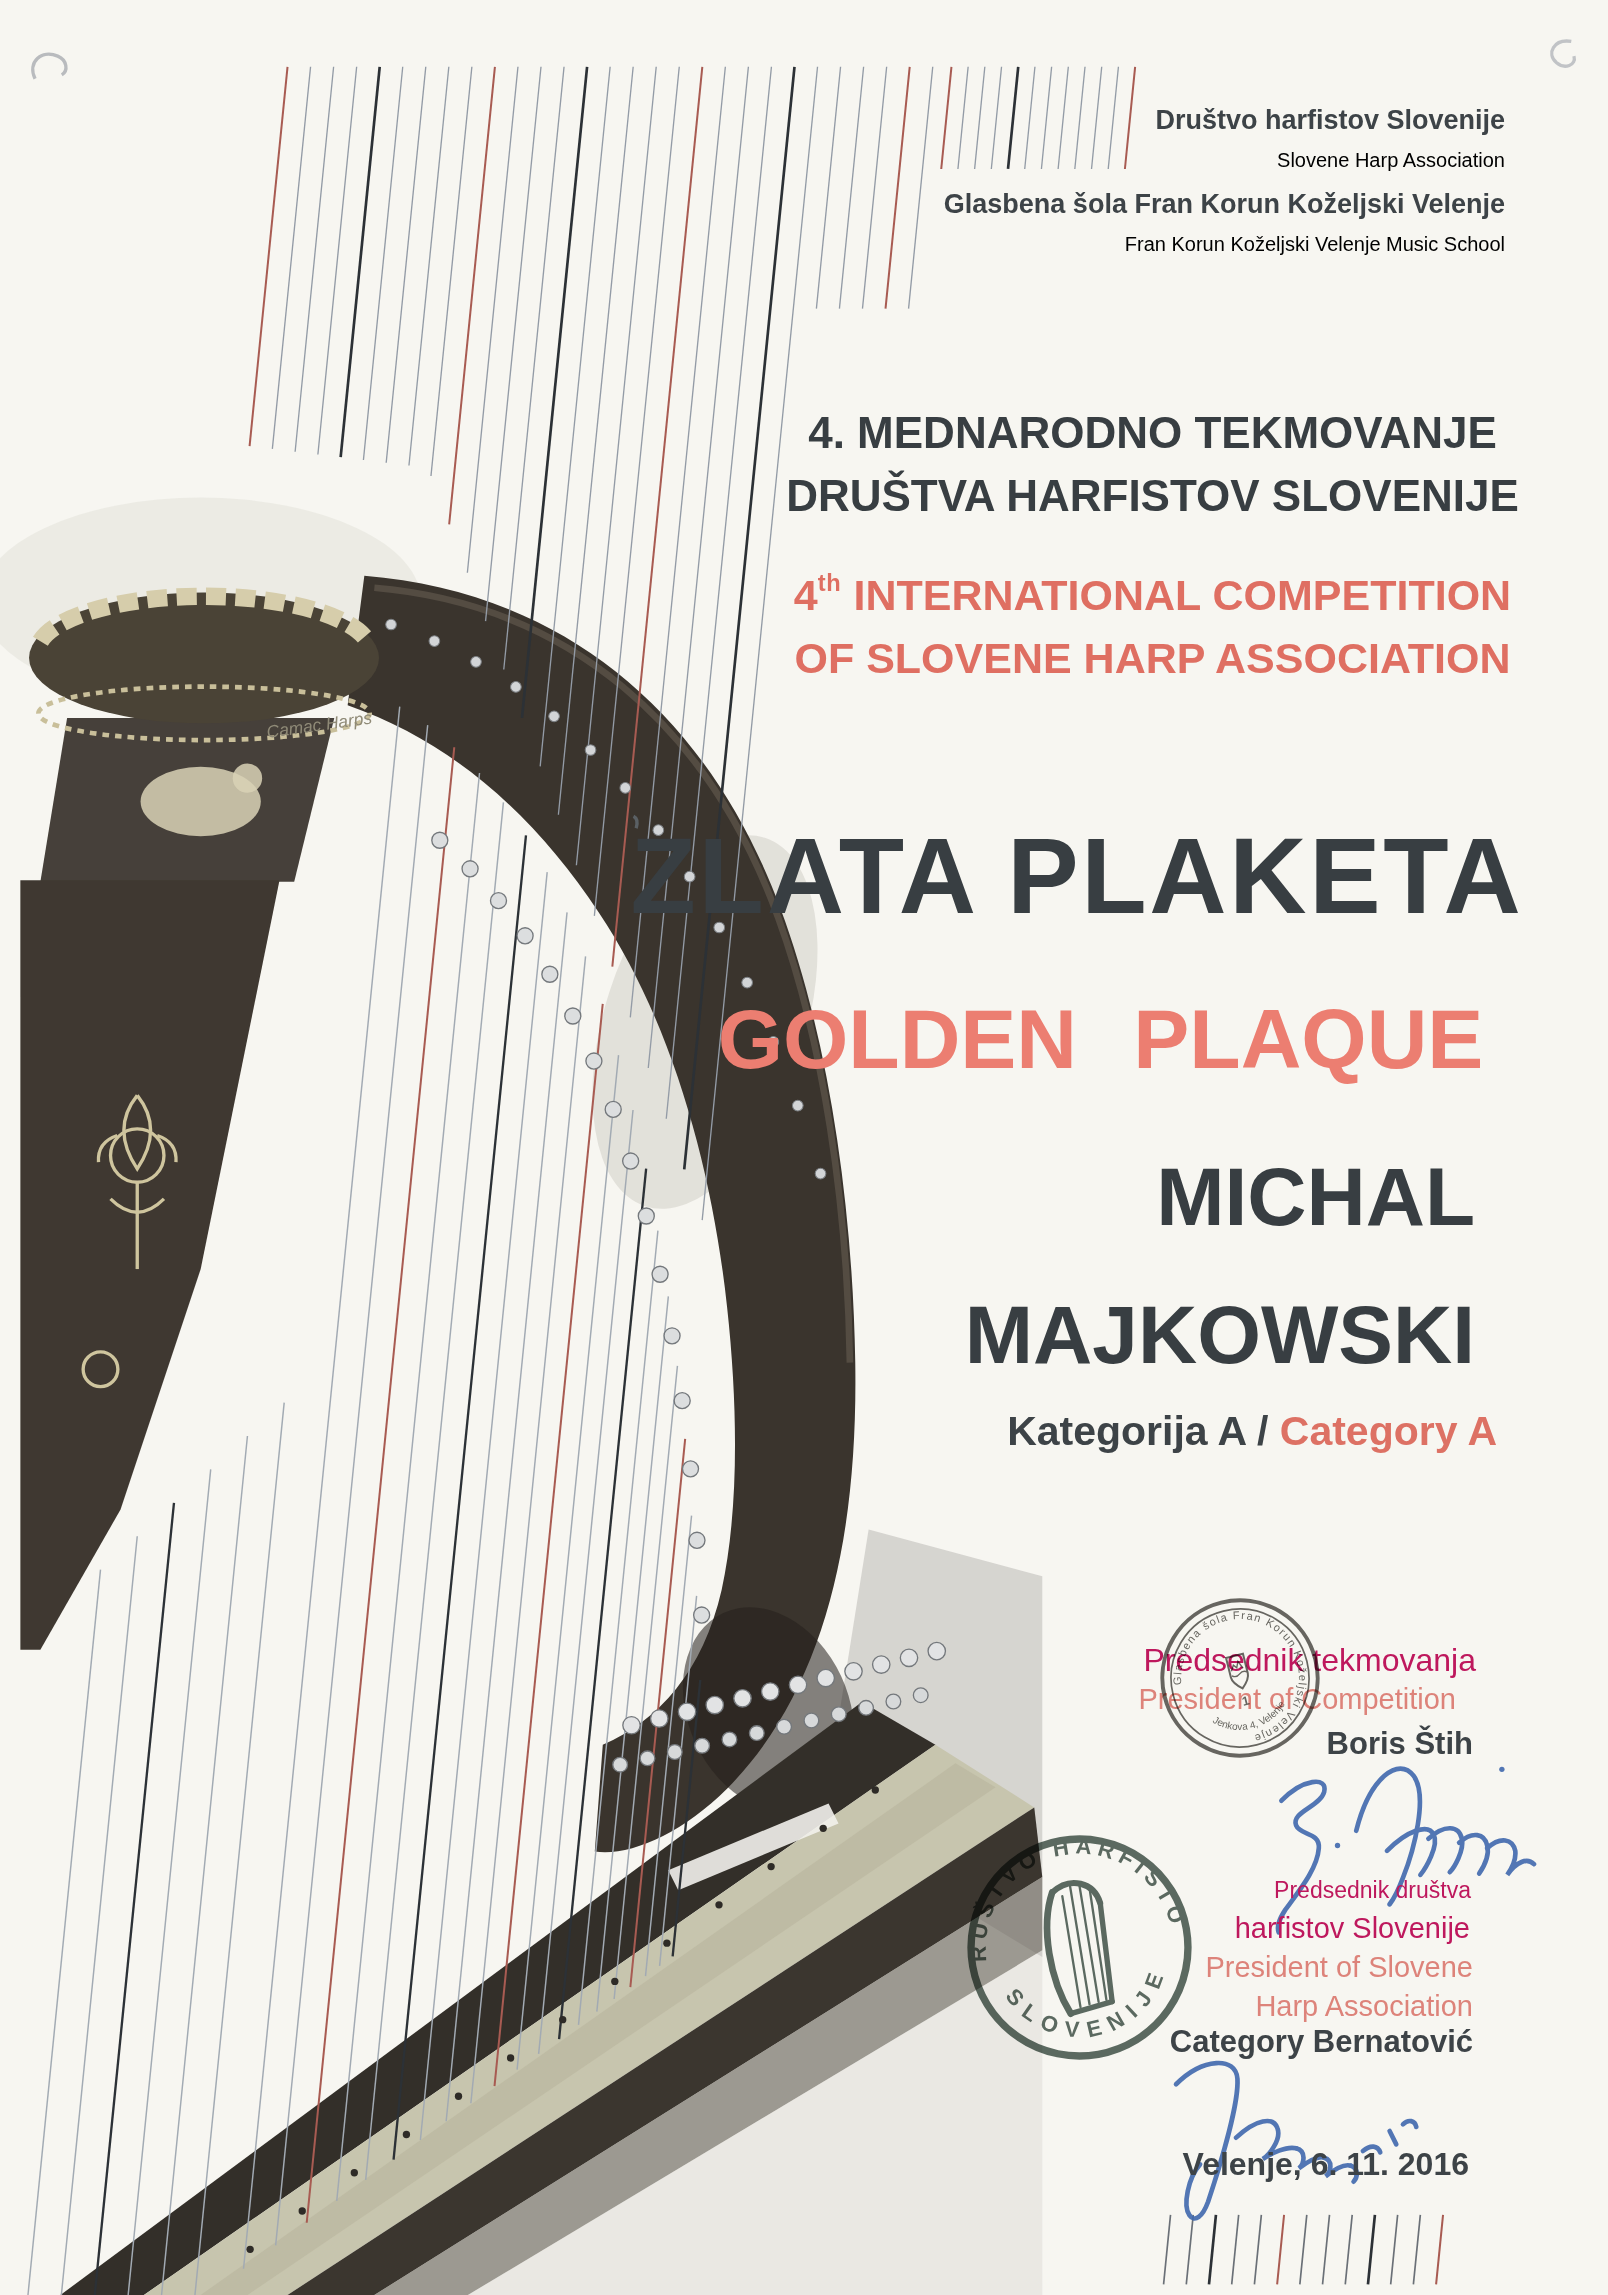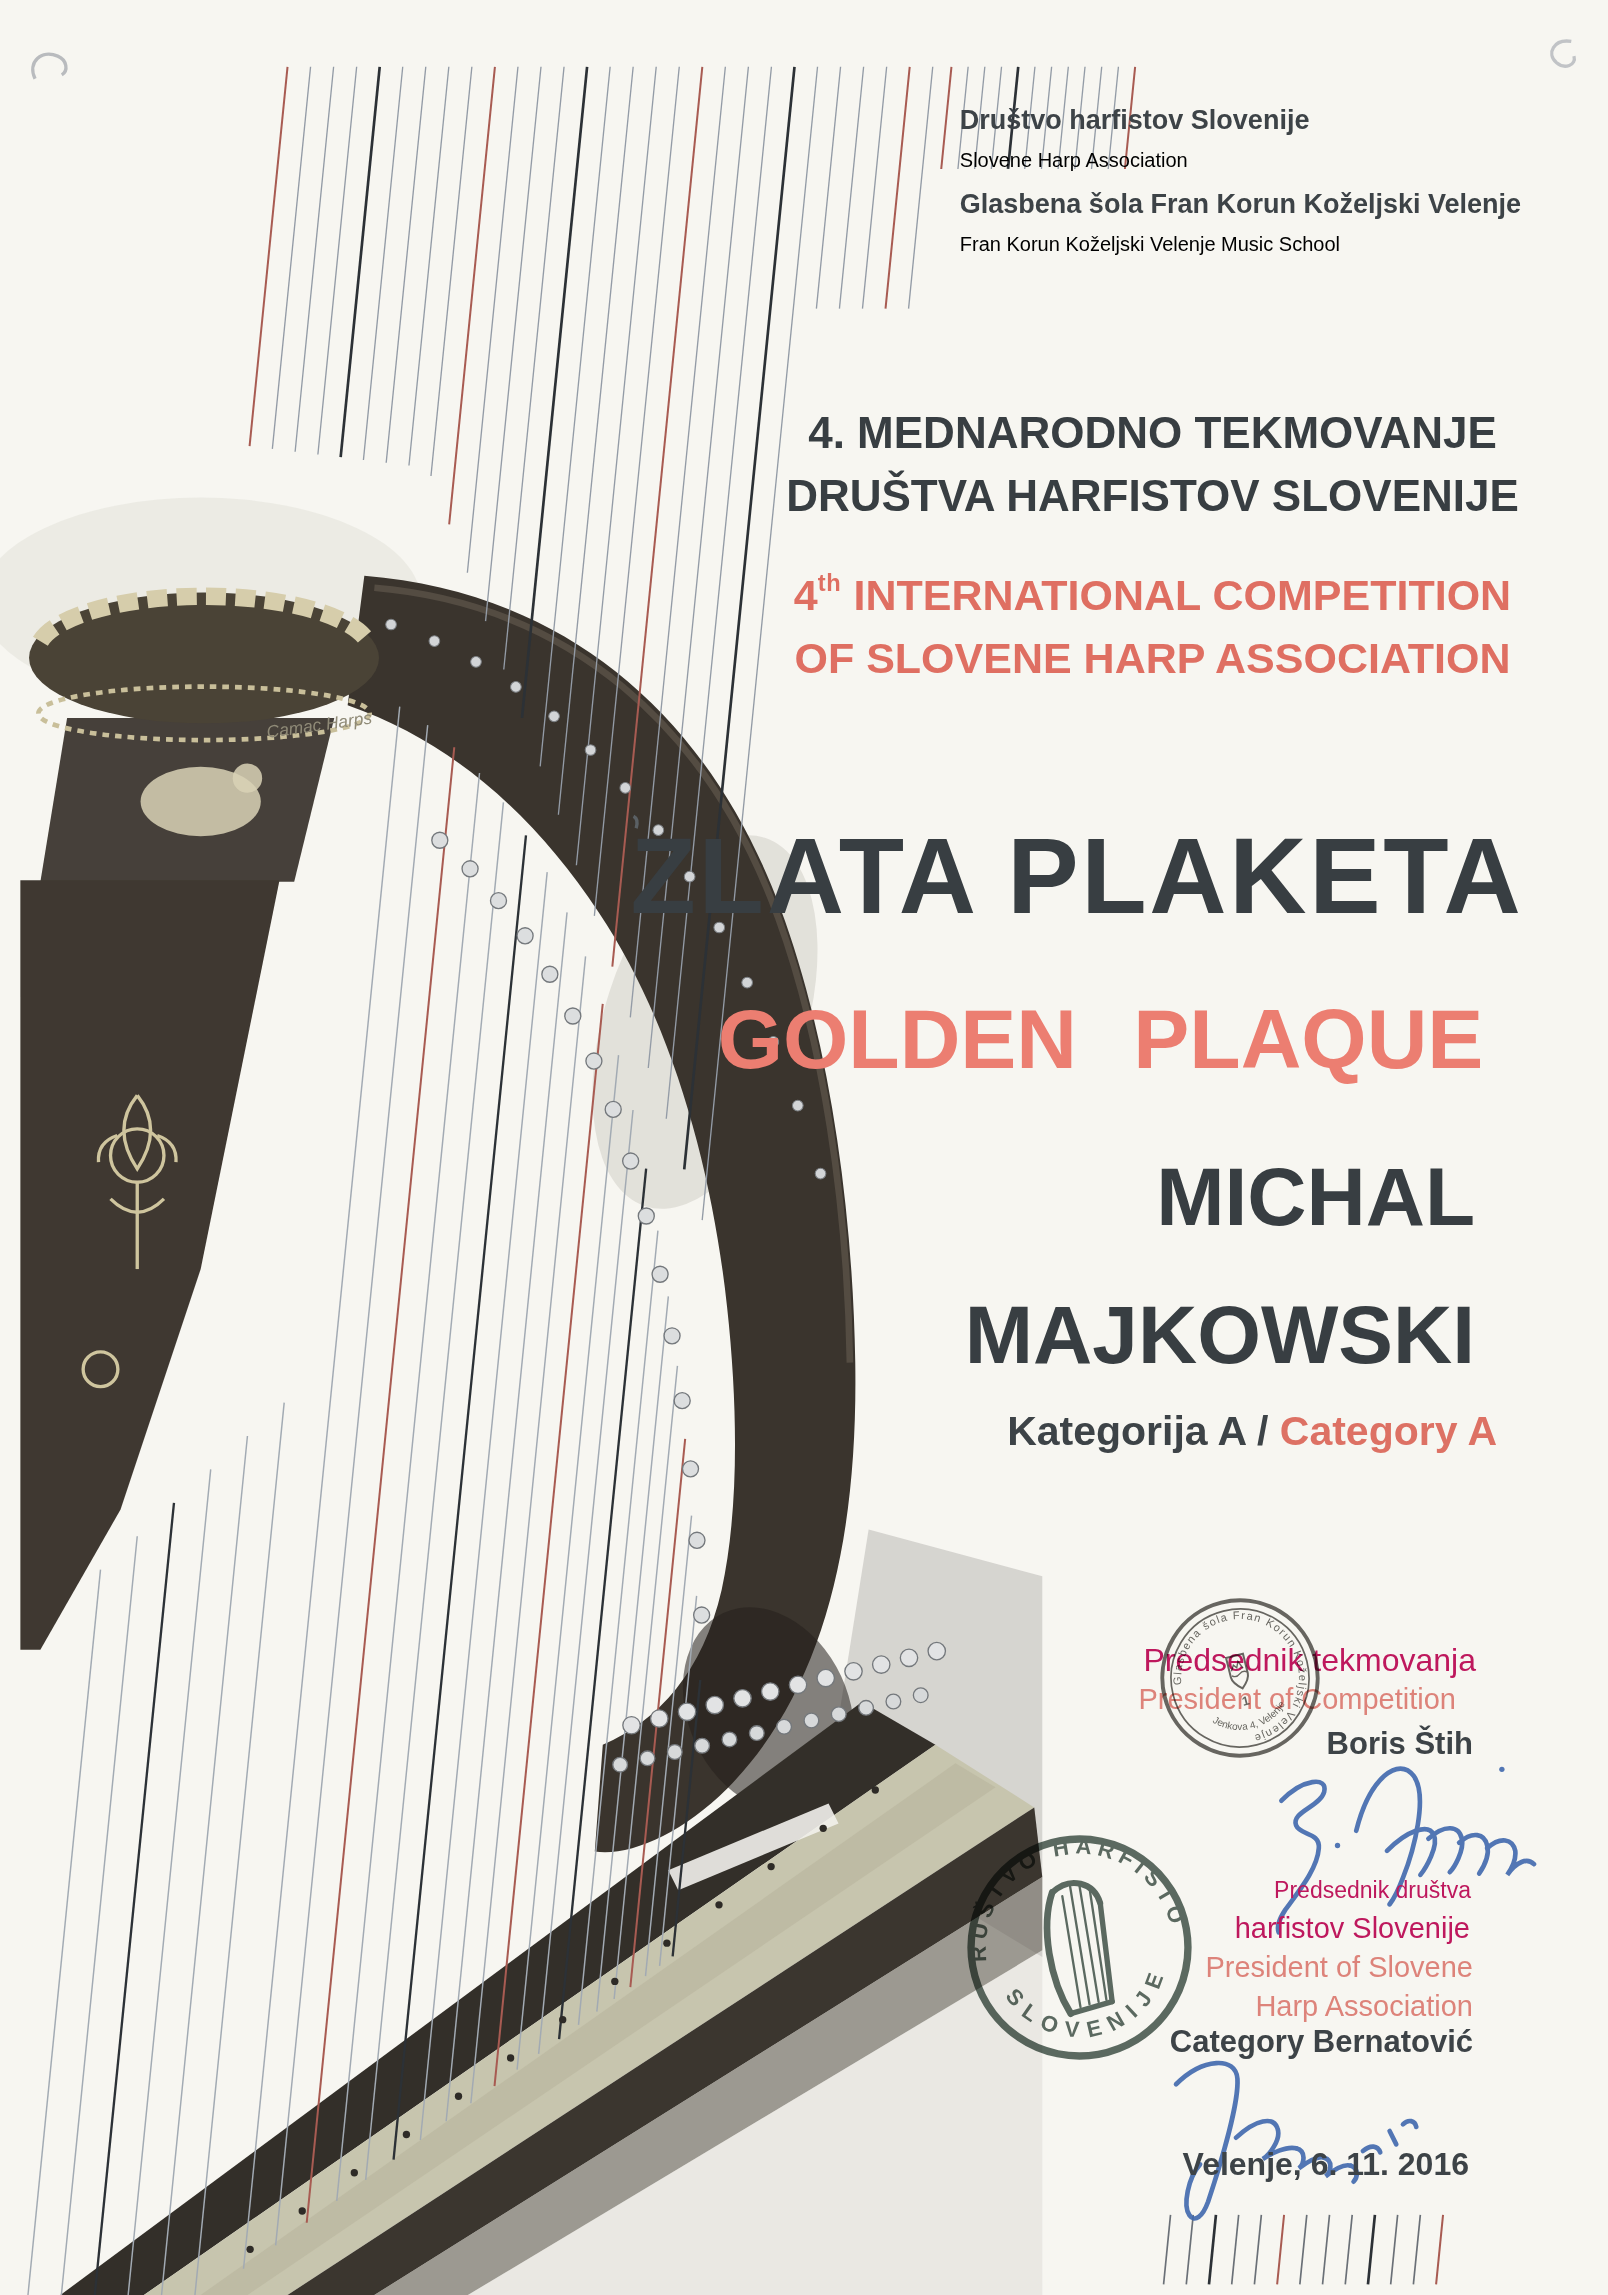--- a/index.html
+++ b/index.html
@@ -5,21 +5,21 @@
   html,body{margin:0;padding:0;background:#e8e7e3;}
   .page{
     position:relative;
     width:1609px;height:2295px;
     background:#f7f6f1;
     overflow:hidden;
     font-family:"Liberation Sans", sans-serif;
   }
   .abs{position:absolute;}
   #art{position:absolute;left:0;top:0;pointer-events:none;}
-  .hdr{position:absolute;top:100px;right:88px;text-align:left;line-height:40px;}
+  .hdr{position:absolute;top:100px;right:104px;text-align:right;line-height:40px;}
   .hdr .sl{font-weight:bold;font-size:27px;color:#3d4347;}
   .hdr .en{font-size:20px;color:#000000;}
   .hdr .grp2{margin-top:4px;}
   .titleblock{position:absolute;left:775px;right:79px;top:401px;text-align:center;
     font-weight:bold;font-size:44px;line-height:63px;color:#383e42;}
   .titleblock-en{position:absolute;left:775px;right:79px;top:552px;text-align:center;
     font-weight:bold;font-size:43px;line-height:63px;color:#df6f62;}
   .titleblock-en sup{font-size:0.55em;vertical-align:18.7px;letter-spacing:0.7px;}
   .zlata{position:absolute;left:621px;right:76px;top:823px;text-align:center;
     font-weight:bold;font-size:107px;letter-spacing:2.7px;color:#383e42;line-height:1;}

